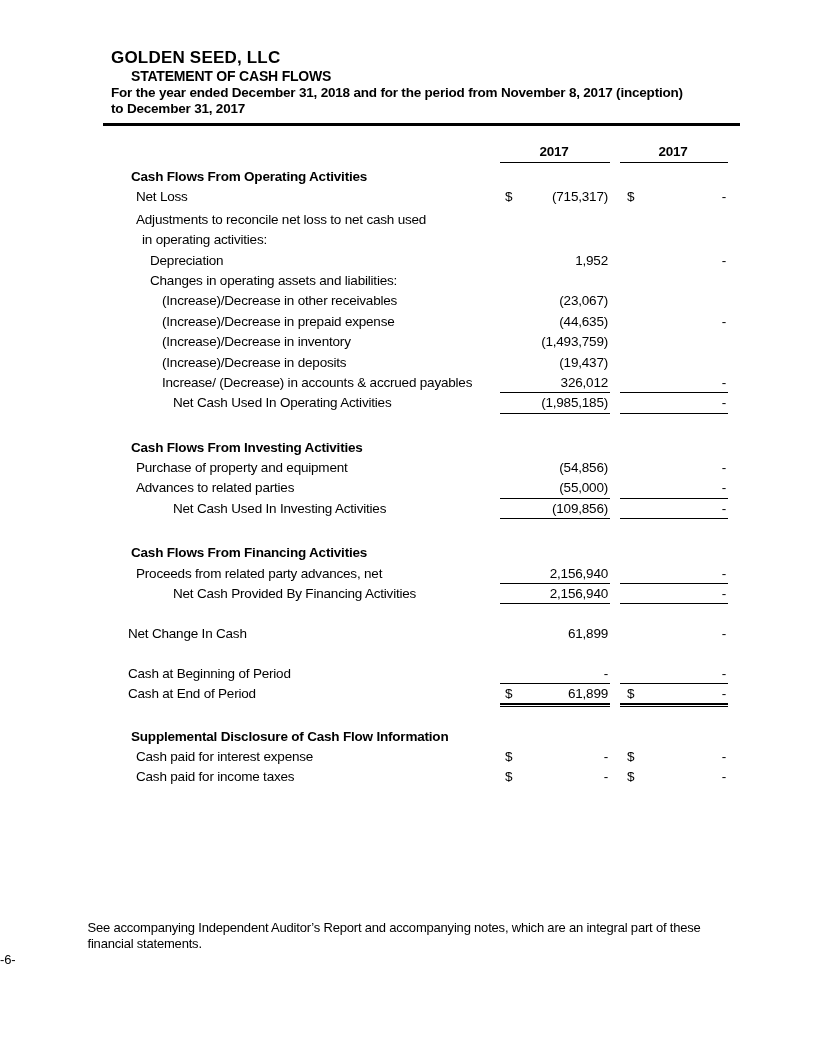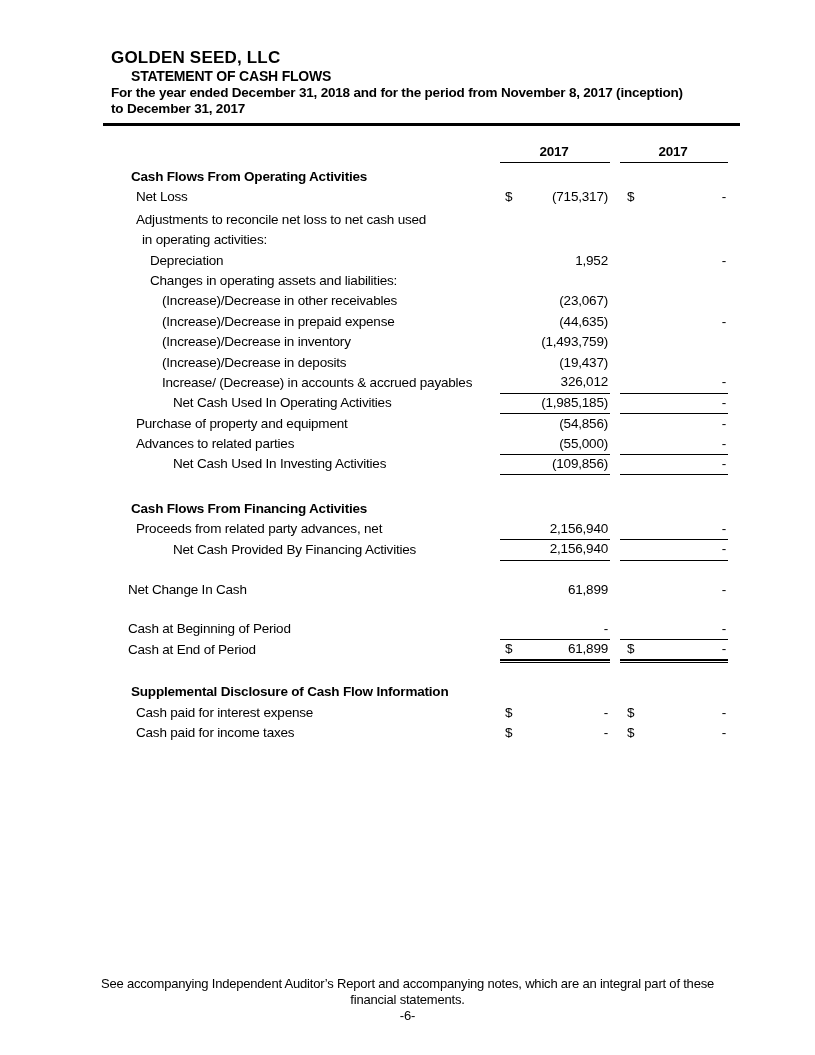--- a/index.html
+++ b/index.html
@@ -19,43 +19,43 @@
   .period { font-size:13.5px; font-weight:bold; line-height:16px; white-space:nowrap; }
   .rule { height:3px; background:#000; margin-top:6px; }
 
   
   .cell { width:110px; box-sizing:border-box; position:relative; text-align:right; padding-right:2px; }
   .c2 { width:108px; margin-left:10px; margin-right:12px; }
   .colhead-row { display:flex; margin-top:15px; height:22px; line-height:22px; }
   .colhead-row .spacer { flex:1; }
   .colhead { font-weight:bold; text-align:center; border-bottom:1.5px solid #000; }
   #rows { margin-top:4px; }
-  .row { display:flex; height:20.4px; line-height:20.4px;align-items:center; }
+  .row { display:flex; height:20.4px; line-height:20.4px; }
   .lbl { flex:1; white-space:nowrap; overflow:hidden; }
   .bold { font-weight:bold; }
   .ind-h { padding-left:28px; }
   .ind-0 { padding-left:25px; }
   .ind-1 { padding-left:33px; }
   .ind-2 { padding-left:39px; }
   .ind-3 { padding-left:47px; }
   .ind-4 { padding-left:59px; }
   .ind-5 { padding-left:70px; }
   .cur { position:absolute; left:5px; top:0; }
   .c2 .cur { left:7px; }
   .u-single { border-bottom:1.5px solid #000; }
   .u-double { border-bottom:2px solid #000; }
   .u-double::after {
     content:""; position:absolute; left:0; right:0; bottom:-4px;
     border-bottom:1.5px solid #000;
   }
 
   
   .footer {
-    position:absolute; left:0; top:976px; width:815px;
-    text-align:center; font-size:13px; line-height:16px; letter-spacing:-0.2px;
+    position:absolute; left:0; top:920px; width:815px;
+    font-size:13px; line-height:16px; letter-spacing:-0.2px;
   }
   .footnote { width:640px; margin:0 auto; }
   .pagenum { margin-top:0px; }
 </style>
 </head>
 <body>
 
 <div class="page">
 
   <div class="hdr">
@@ -126,20 +126,25 @@
       <div class="row">
         <div class="lbl ind-4">Increase/ (Decrease) in accounts &amp; accrued payables</div>
         <div class="cell  u-single"><span>326,012</span></div>
         <div class="cell c2 u-single"><span>-</span></div>
       </div>
       <div class="row">
         <div class="lbl ind-5">Net Cash Used In Operating Activities</div>
         <div class="cell  u-single"><span>(1,985,185)</span></div>
         <div class="cell c2 u-single"><span>-</span></div>
       </div>
+      <div class="row" style="margin-top: 24px;">
+        <div class="lbl ind-h bold">Cash Flows From Investing Activities</div>
+        <div class="cell "><span></span></div>
+        <div class="cell c2"><span></span></div>
+      </div>
       <div class="row">
         <div class="lbl ind-1">Purchase of property and equipment</div>
         <div class="cell "><span>(54,856)</span></div>
         <div class="cell c2"><span>-</span></div>
       </div>
       <div class="row">
         <div class="lbl ind-1">Advances to related parties</div>
         <div class="cell  u-single"><span>(55,000)</span></div>
         <div class="cell c2 u-single"><span>-</span></div>
       </div>

